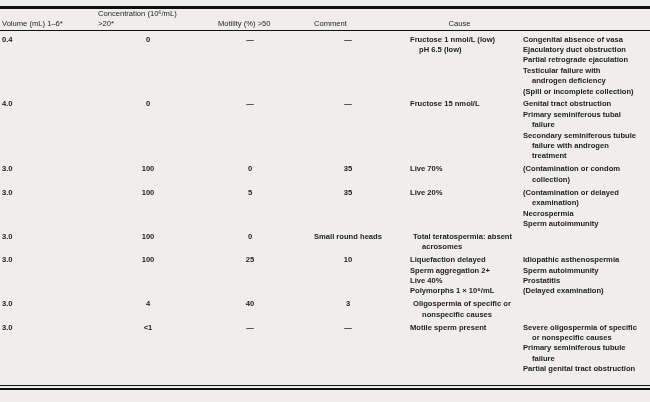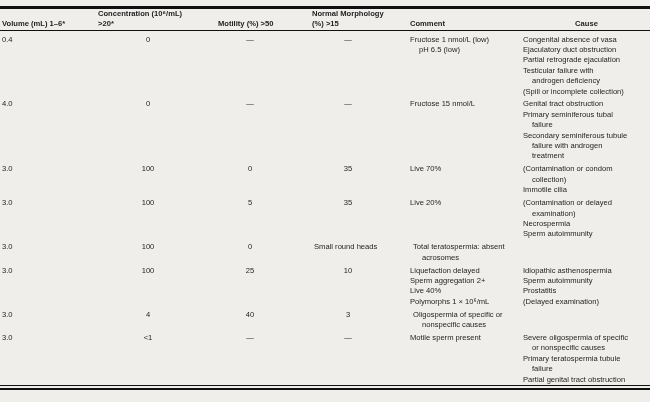--- a/index.html
+++ b/index.html
@@ -10,29 +10,29 @@
     color:#1e1e1e;
     -webkit-font-smoothing:antialiased;
   }
   .page{position:relative;width:650px;height:402px;overflow:hidden;}
   .rule{position:absolute;left:0;right:0;background:#101010;}
   .rule-top{top:6px;height:2.5px;}
   .rule-head{top:29.5px;height:1.5px;}
   .rule-bottom{top:385px;height:4.5px;background:transparent;border-top:1px solid #101010;border-bottom:2px solid #101010;box-sizing:border-box;}
   .grid{display:grid;grid-template-columns:96px 104px 100px 96px 110px 144px;}
   .header{position:absolute;top:7px;left:0;right:0;height:22px;}
-  .hcell{display:flex;flex-direction:column;justify-content:flex-end;font-weight:bold;font-size:7.6px;line-height:10.2px;white-space:nowrap;}
+  .hcell{display:flex;flex-direction:column;justify-content:flex-end;font-weight:normal;font-size:7.6px;line-height:10.2px;white-space:nowrap;}
   .hcell.c0{padding-left:2px;}
   .hcell.c1{padding-left:2px;}
   .hcell.c2{padding-left:18px;}
   .hcell.c3{padding-left:12px;}
   .hcell.c4{padding-left:14px;}
   .hcell.c5{padding-left:17px;text-align:center;}
   .tbody{position:absolute;top:32px;left:0;right:0;}
-  .row{padding-top:2.5px;}
+  .row{padding-top:2.5px;font-weight:bold;}
   .cell{font-size:7.6px;line-height:10.4px;vertical-align:top;white-space:nowrap;}
   .cell.volume{padding-left:2px;}
   .cell.concentration,.cell.motility,.cell.morphology{text-align:center;}
   .cell.comment{padding-left:14px;}
   .cell.cause{padding-left:17px;}
   .line.indent{padding-left:9px;}
   .footnote{position:absolute;top:402px;left:2px;font-size:10px;}
 </style>
 </head>
 <body>
@@ -44,24 +44,20 @@
   <div class="header grid">
     <div class="hcell c0">
       <div class="hline">Volume (mL) 1–6*</div>
     </div>
     <div class="hcell c1">
       <div class="hline">Concentration (10⁶/mL)</div>
       <div class="hline">&gt;20*</div>
     </div>
     <div class="hcell c2">
       <div class="hline">Motility (%) &gt;50</div>
-    </div>
-    <div class="hcell c3">
-      <div class="hline">Normal Morphology</div>
-      <div class="hline">(%) &gt;15</div>
     </div>
     <div class="hcell c4">
       <div class="hline">Comment</div>
     </div>
     <div class="hcell c5">
       <div class="hline">Cause</div>
     </div>
   </div>
 
   <div class="rule rule-head"></div>
@@ -106,21 +102,20 @@
         <div class="cell volume">3.0</div>
         <div class="cell concentration">100</div>
         <div class="cell motility">0</div>
         <div class="cell morphology">35</div>
         <div class="cell comment">
           <div class="line">Live 70%</div>
         </div>
         <div class="cell cause">
           <div class="line">(Contamination or condom</div>
           <div class="line indent">collection)</div>
-          <div class="line">Immotile cilia</div>
         </div>
       </div>
       <div class="row grid">
         <div class="cell volume">3.0</div>
         <div class="cell concentration">100</div>
         <div class="cell motility">5</div>
         <div class="cell morphology">35</div>
         <div class="cell comment">
           <div class="line">Live 20%</div>
         </div>
@@ -175,21 +170,21 @@
         <div class="cell volume">3.0</div>
         <div class="cell concentration">&lt;1</div>
         <div class="cell motility">—</div>
         <div class="cell morphology">—</div>
         <div class="cell comment">
           <div class="line">Motile sperm present</div>
         </div>
         <div class="cell cause">
           <div class="line">Severe oligospermia of specific</div>
           <div class="line indent">or nonspecific causes</div>
-          <div class="line">Primary teratospermia tubule</div>
+          <div class="line">Primary seminiferous tubule</div>
           <div class="line indent">failure</div>
           <div class="line">Partial genital tract obstruction</div>
         </div>
       </div>
     </div>
 
   <div class="rule rule-bottom"></div>
 
   <div class="footnote">*Normal range.</div>
 

